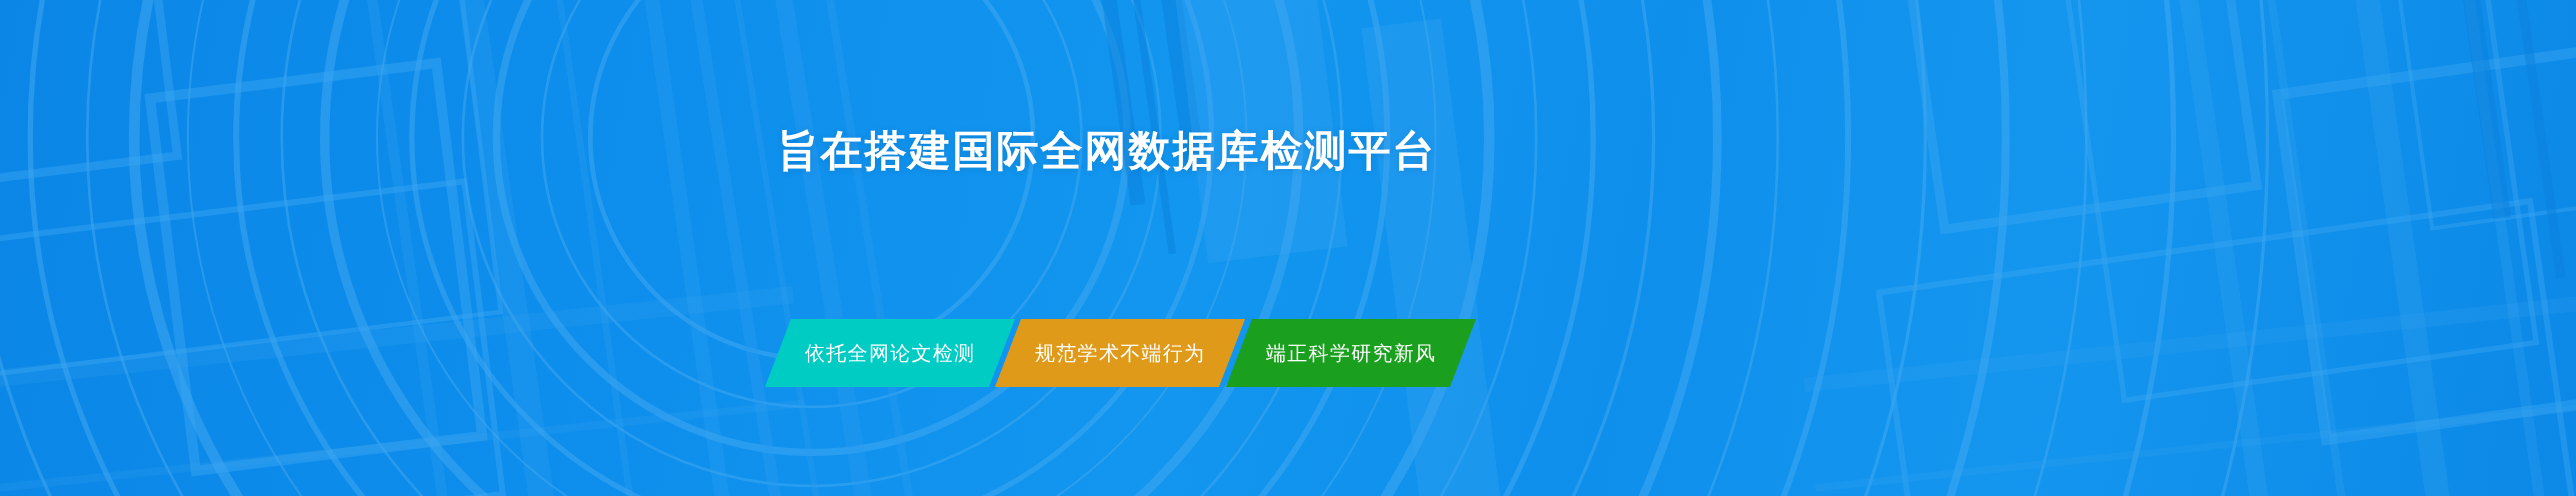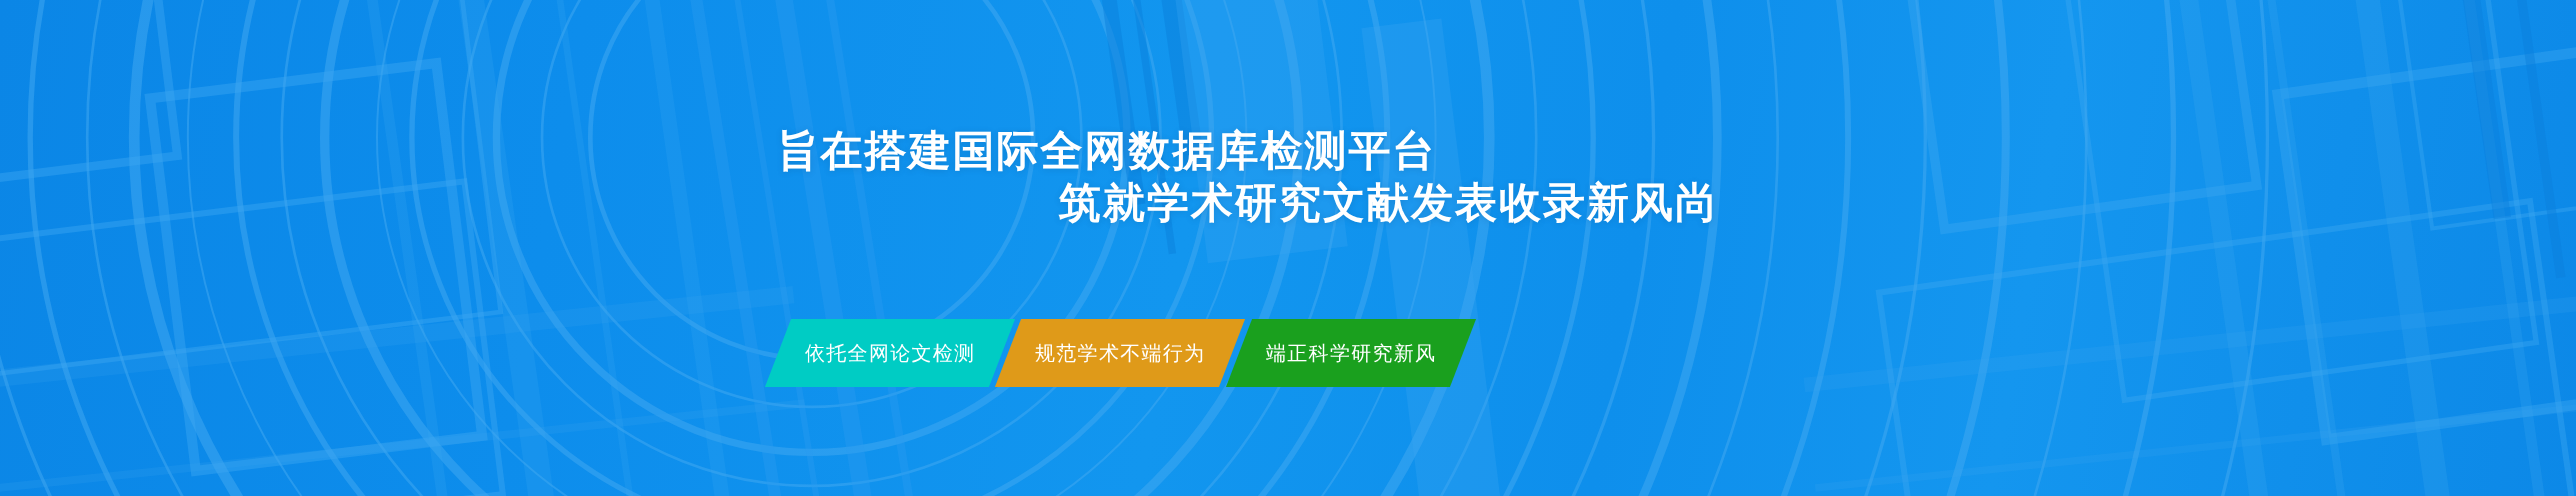--- a/index.html
+++ b/index.html
@@ -205,21 +205,20 @@
         <rect x="2700" y="500" width="1400" height="22"></rect>
         <rect x="2700" y="660" width="1400" height="11"></rect>
       </g>
     </g>
   </svg>
 
   <div class="content">
 
     <div class="headline-wrap">
       <div class="headline line-1">旨在搭建国际全网数据库检测平台</div>
-      <div class="headline line-2">筑就学术研究文献发表收录新风尚</div>
     </div>
 
     <div class="badge-strip">
 
       <div class="badge badge-1">
         <span class="badge-label">依托全网论文检测</span>
       </div>
 
       <div class="badge badge-2">
         <span class="badge-label">规范学术不端行为</span>

